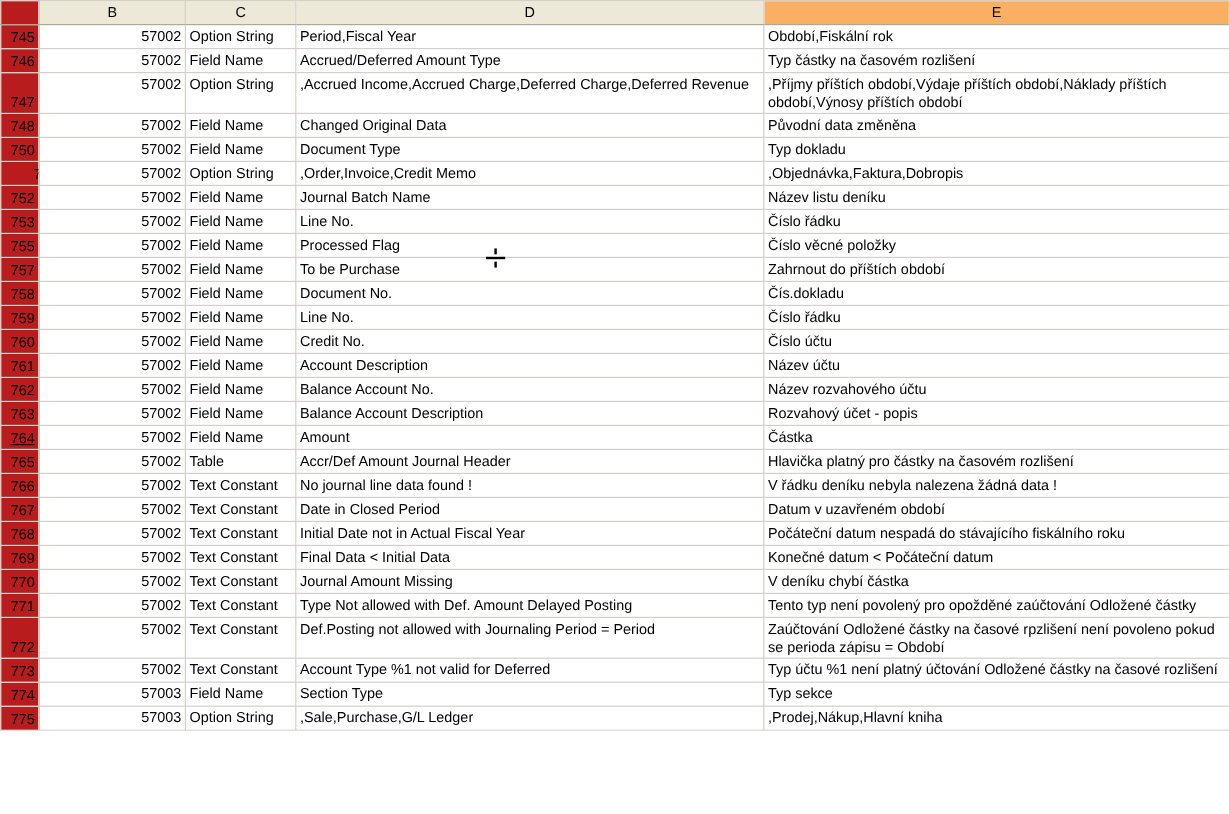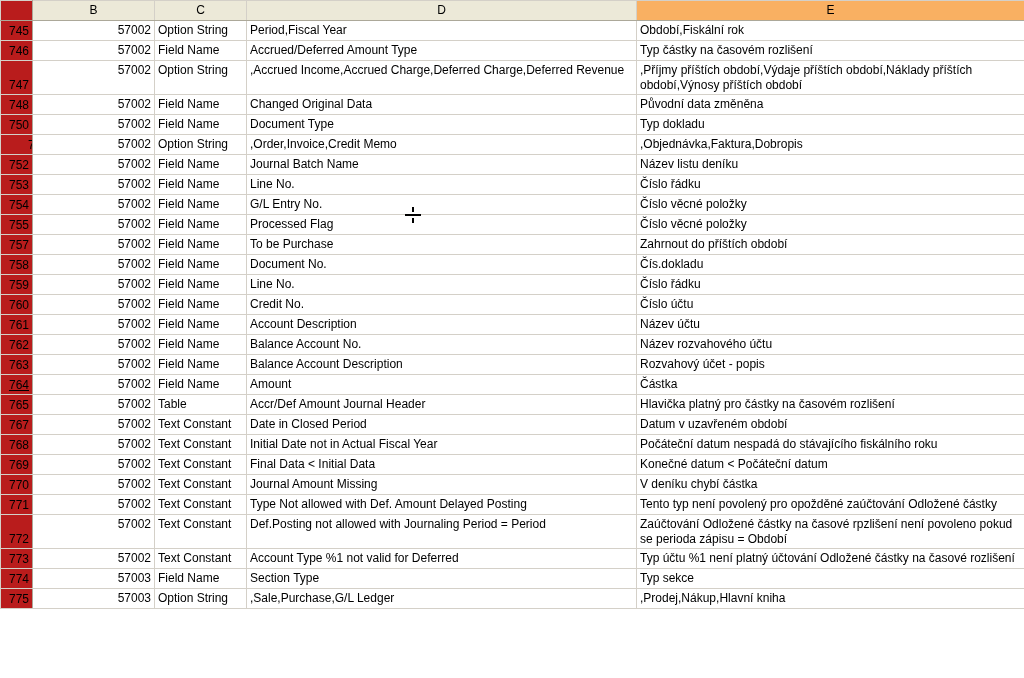--- a/index.html
+++ b/index.html
@@ -94,27 +94,20 @@
           <td class="txt">Název listu deníku</td>
         </tr>
         <tr>
           <th class="rowhead" style="vertical-align: bottom;">753</th>
           <td class="num">57002</td>
           <td class="txt">Field Name</td>
           <td class="txt">Line No.</td>
           <td class="txt">Číslo řádku</td>
         </tr>
         <tr>
-          <th class="rowhead" style="vertical-align: bottom;">754</th>
-          <td class="num">57002</td>
-          <td class="txt">Field Name</td>
-          <td class="txt">G/L Entry No.</td>
-          <td class="txt">Číslo věcné položky</td>
-        </tr>
-        <tr>
           <th class="rowhead" style="vertical-align: bottom;">755</th>
           <td class="num">57002</td>
           <td class="txt">Field Name</td>
           <td class="txt">Processed Flag</td>
           <td class="txt">Číslo věcné položky</td>
         </tr>
         <tr>
           <th class="rowhead" style="vertical-align: bottom;">757</th>
           <td class="num">57002</td>
           <td class="txt">Field Name</td>
@@ -169,20 +162,27 @@
           <td class="txt">Field Name</td>
           <td class="txt">Amount</td>
           <td class="txt">Částka</td>
         </tr>
         <tr>
           <th class="rowhead" style="vertical-align: bottom; margin-left: 40px;">765</th>
           <td class="num">57002</td>
           <td class="txt">Table</td>
           <td class="txt">Accr/Def Amount Journal Header</td>
           <td class="txt">Hlavička platný pro částky na časovém rozlišení</td>
+        </tr>
+        <tr>
+          <th class="rowhead" style="vertical-align: bottom;">766</th>
+          <td class="num">57002</td>
+          <td class="txt">Text Constant</td>
+          <td class="txt">No journal line data found !</td>
+          <td class="txt">V řádku deníku nebyla nalezena žádná data !</td>
         </tr>
         <tr>
           <th class="rowhead" style="vertical-align: bottom;">767</th>
           <td class="num">57002</td>
           <td class="txt">Text Constant</td>
           <td class="txt">Date in Closed Period</td>
           <td class="txt">Datum v uzavřeném období</td>
         </tr>
         <tr>
           <th class="rowhead" style="vertical-align: bottom;">768</th>

